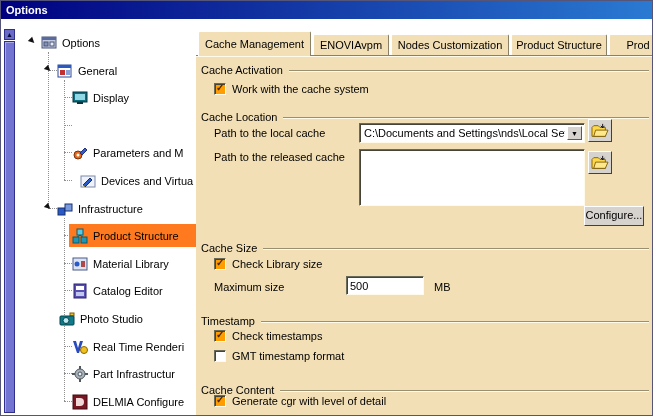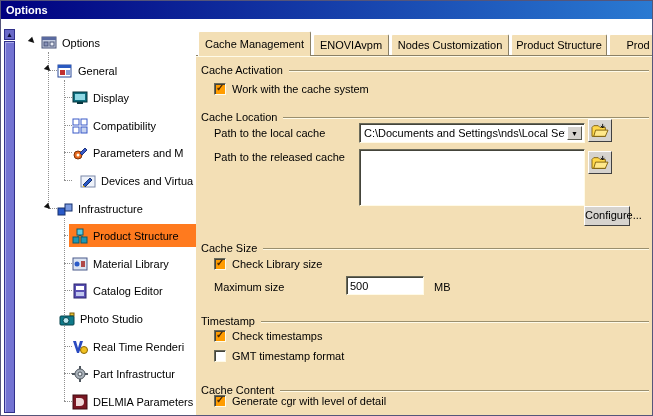--- a/index.html
+++ b/index.html
@@ -101,31 +101,20 @@
         <div class="trow" style="left: 55px; top: 67px;">
           <span class="ticon">
             <svg viewBox="0 0 16 16">
               <rect x="1" y="2" width="14" height="10" fill="#0e6e7e" stroke="#06353d"></rect>
               <rect x="3" y="4" width="10" height="6" fill="#8fd8e4"></rect>
               <rect x="5" y="12" width="6" height="2" fill="#06353d"></rect>
             </svg>
           </span>
           <span class="tlabel">Display</span>
         </div>
-        <div class="trow" style="left: 55px; top: 95px;">
-          <span class="ticon">
-            <svg viewBox="0 0 16 16">
-              <rect x="1" y="1" width="6" height="6" fill="#fff" stroke="#3a5ac8"></rect>
-              <rect x="9" y="1" width="6" height="6" fill="#fff" stroke="#3a5ac8"></rect>
-              <rect x="1" y="9" width="6" height="6" fill="#fff" stroke="#3a5ac8"></rect>
-              <rect x="9" y="9" width="6" height="6" fill="#c8d4f0" stroke="#3a5ac8"></rect>
-            </svg>
-          </span>
-          <span class="tlabel">Compatibility</span>
-        </div>
         <div class="trow" style="left: 55px; top: 122px;">
           <span class="ticon">
             <svg viewBox="0 0 16 16">
               <circle cx="6" cy="10" r="4" fill="#e8681e" stroke="#7a3208"></circle>
               <circle cx="6" cy="10" r="1.5" fill="#ffe"></circle>
               <path d="M8 8 L13 3 L15 5 L10 10 Z" fill="#3a5ac8" stroke="#1e3480"></path>
             </svg>
           </span>
           <span class="tlabel">Parameters and M</span>
         </div>
@@ -213,21 +202,21 @@
           </span>
           <span class="tlabel">Part Infrastructur</span>
         </div>
         <div class="trow" style="left: 55px; top: 371px;">
           <span class="ticon">
             <svg viewBox="0 0 16 16">
               <rect x="1" y="1" width="14" height="14" fill="#7a1622" stroke="#3e0a10"></rect>
               <path d="M4 4 h4 a4 4 0 0 1 0 8 h-4 z" fill="#f0d8d8"></path>
             </svg>
           </span>
-          <span class="tlabel">DELMIA Parameters</span>
+          <span class="tlabel">DELMIA Configure</span>
         </div>
       </div>
   </div>
 
   <div class="right">
     <div id="tabrow">
         <div class="tab active" style="left: 2px; width: 113px;">Cache Management</div>
         <div class="tab" style="left: 117px; width: 76px;">ENOVIAvpm</div>
         <div class="tab" style="left: 195px; width: 118px;">Nodes Customization</div>
         <div class="tab" style="left: 315px; width: 96px;">Product Structure</div>
@@ -263,21 +252,21 @@
       </div>
       <div class="lbl" style="left:18px;top:94px">Path to the released cache</div>
       <div class="sunken" style="position:absolute;left:163px;top:93px;width:226px;height:57px"></div>
       <div class="ibtn" style="left:392px;top:95px">
         <svg viewBox="0 0 20 18">
             <path d="M1 15 L1 5 L3 3 L8 3 L10 5 L16 5 L16 15 Z" fill="#ffd84a" stroke="#7a5a06"></path>
             <path d="M3 15 L5 8 L19 8 L16 15 Z" fill="#ffe88a" stroke="#7a5a06"></path>
             <path d="M13 1 L13 5 M11 3.2 L13 5.4 L15 3.2" stroke="#000" fill="none"></path>
           </svg>
       </div>
-      <div class="btn" style="left:388px;top:150px;width:46px;height:20px">Configure...</div>
+      <div class="btn" style="left:388px;top:150px;width:60px;height:20px">Configure...</div>
 
       <div class="group" style="left:5px;top:185px;width:448px">
         <span class="gt">Cache Size</span>
           <span class="gl"></span>
       </div>
       <div class="cbrow" style="left:18px;top:201px">
         <span class="cb checked"></span>
         <span>Check Library size</span>
       </div>
       <div class="lbl" style="left:18px;top:224px">Maximum size</div>

